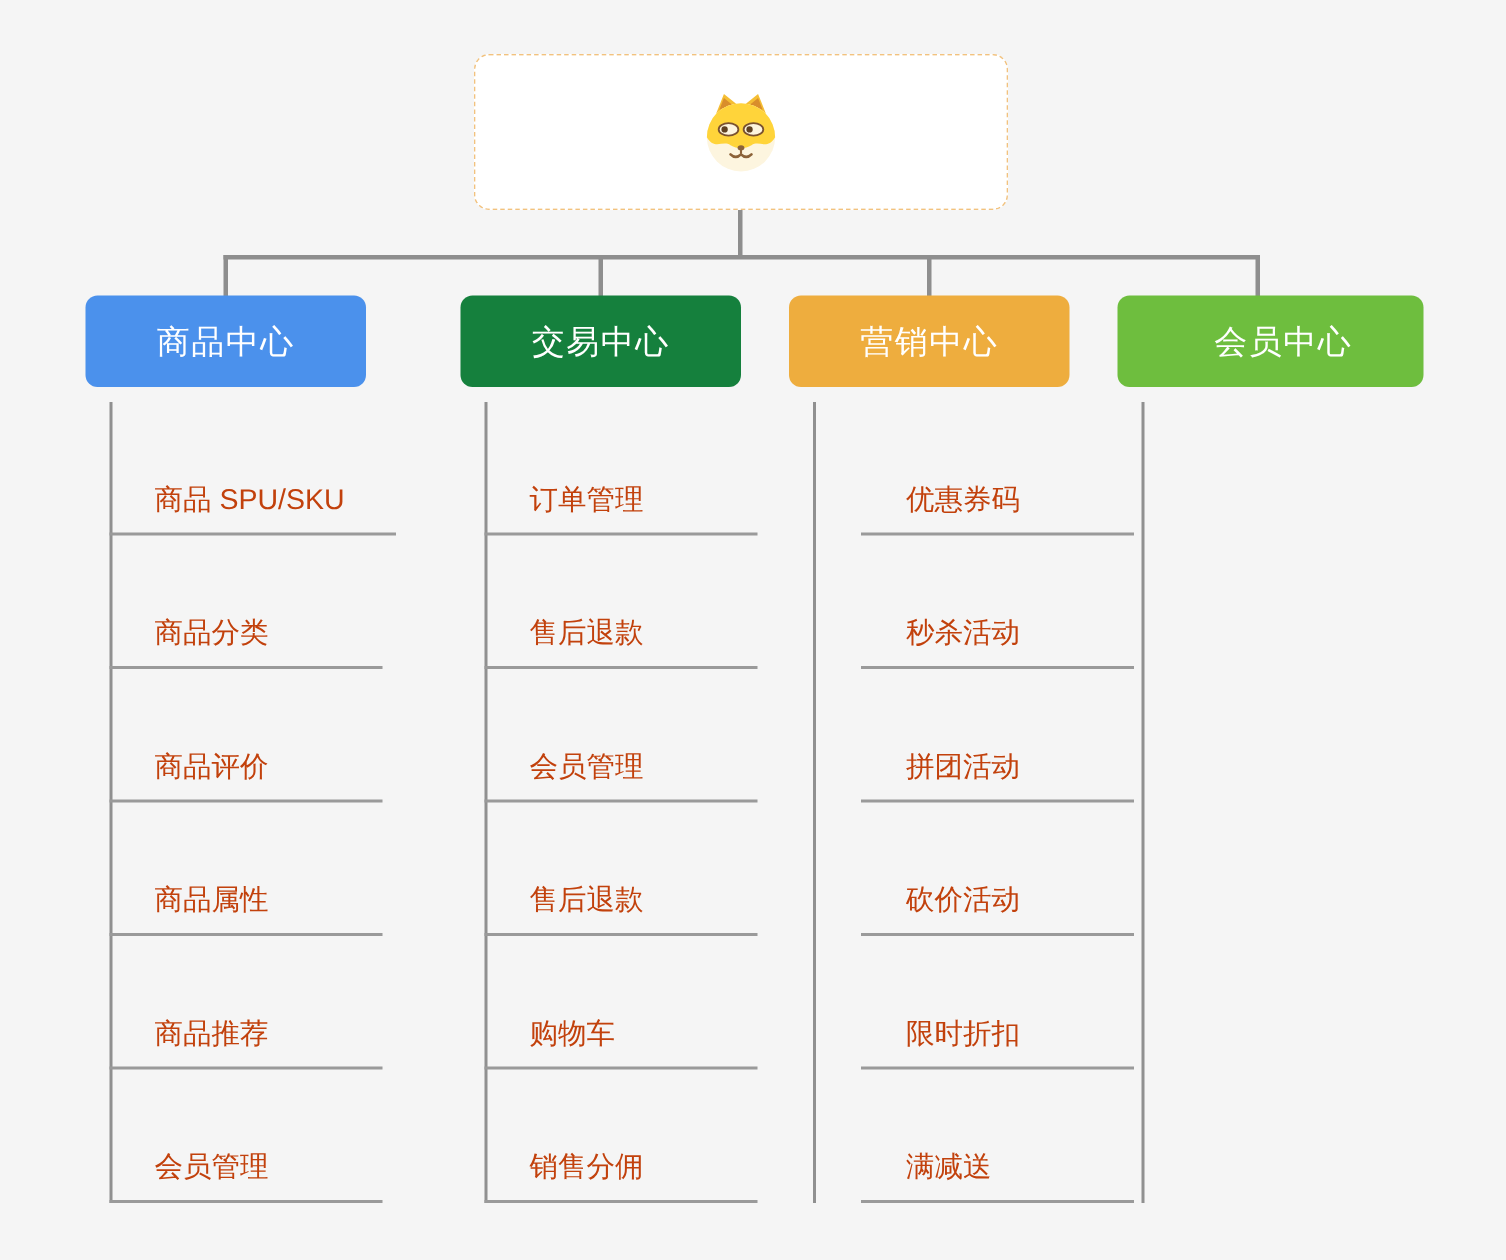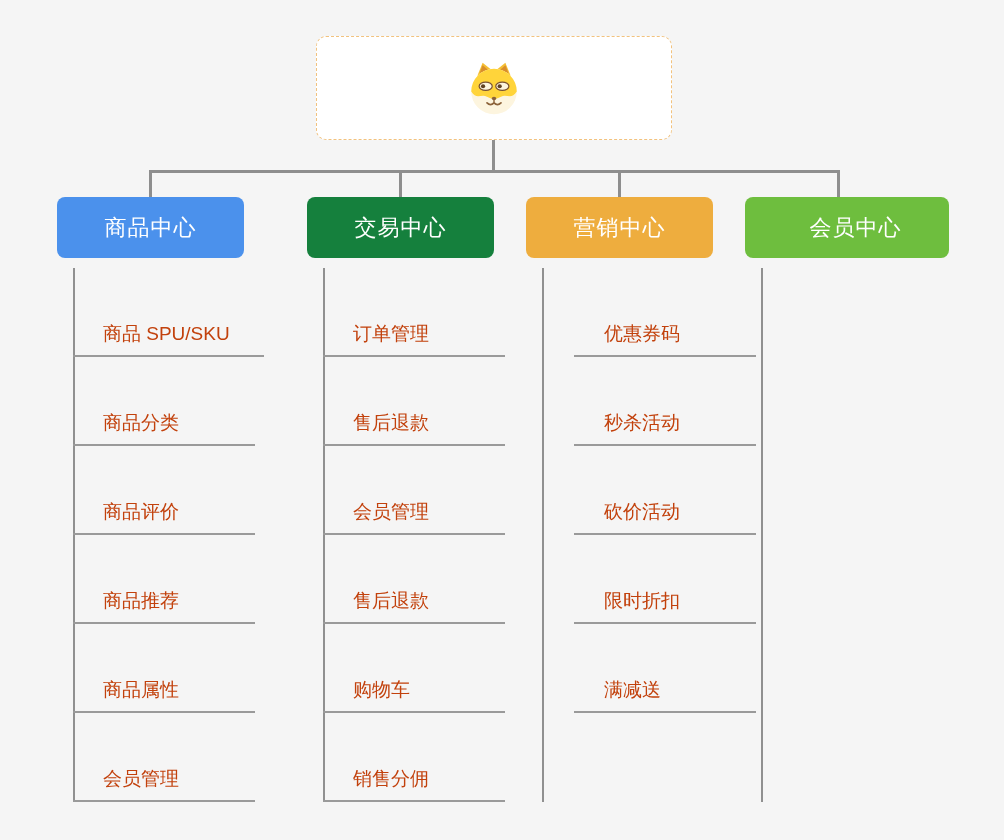--- a/index.html
+++ b/index.html
@@ -150,36 +150,37 @@
 
   <div class="trunk tr-0"></div>
   <div class="trunk tr-1"></div>
   <div class="trunk tr-2"></div>
   <div class="trunk tr-3"></div>
 
   <div class="leaves lv-0">
     <div class="leaf">商品 SPU/SKU</div>
     <div class="leaf">商品分类</div>
     <div class="leaf">商品评价</div>
+    <div class="leaf">商品属性</div>
     <div class="leaf">商品推荐</div>
-    <div class="leaf">商品属性</div>
     <div class="leaf">会员管理</div>
   </div>
 
   <div class="leaves lv-1">
     <div class="leaf">订单管理</div>
     <div class="leaf">售后退款</div>
     <div class="leaf">会员管理</div>
     <div class="leaf">售后退款</div>
     <div class="leaf">购物车</div>
     <div class="leaf">销售分佣</div>
   </div>
 
   <div class="leaves lv-2">
     <div class="leaf">优惠券码</div>
     <div class="leaf">秒杀活动</div>
+    <div class="leaf">拼团活动</div>
     <div class="leaf">砍价活动</div>
     <div class="leaf">限时折扣</div>
     <div class="leaf">满减送</div>
   </div>
 
 
 </div>
 
 </body></html>

